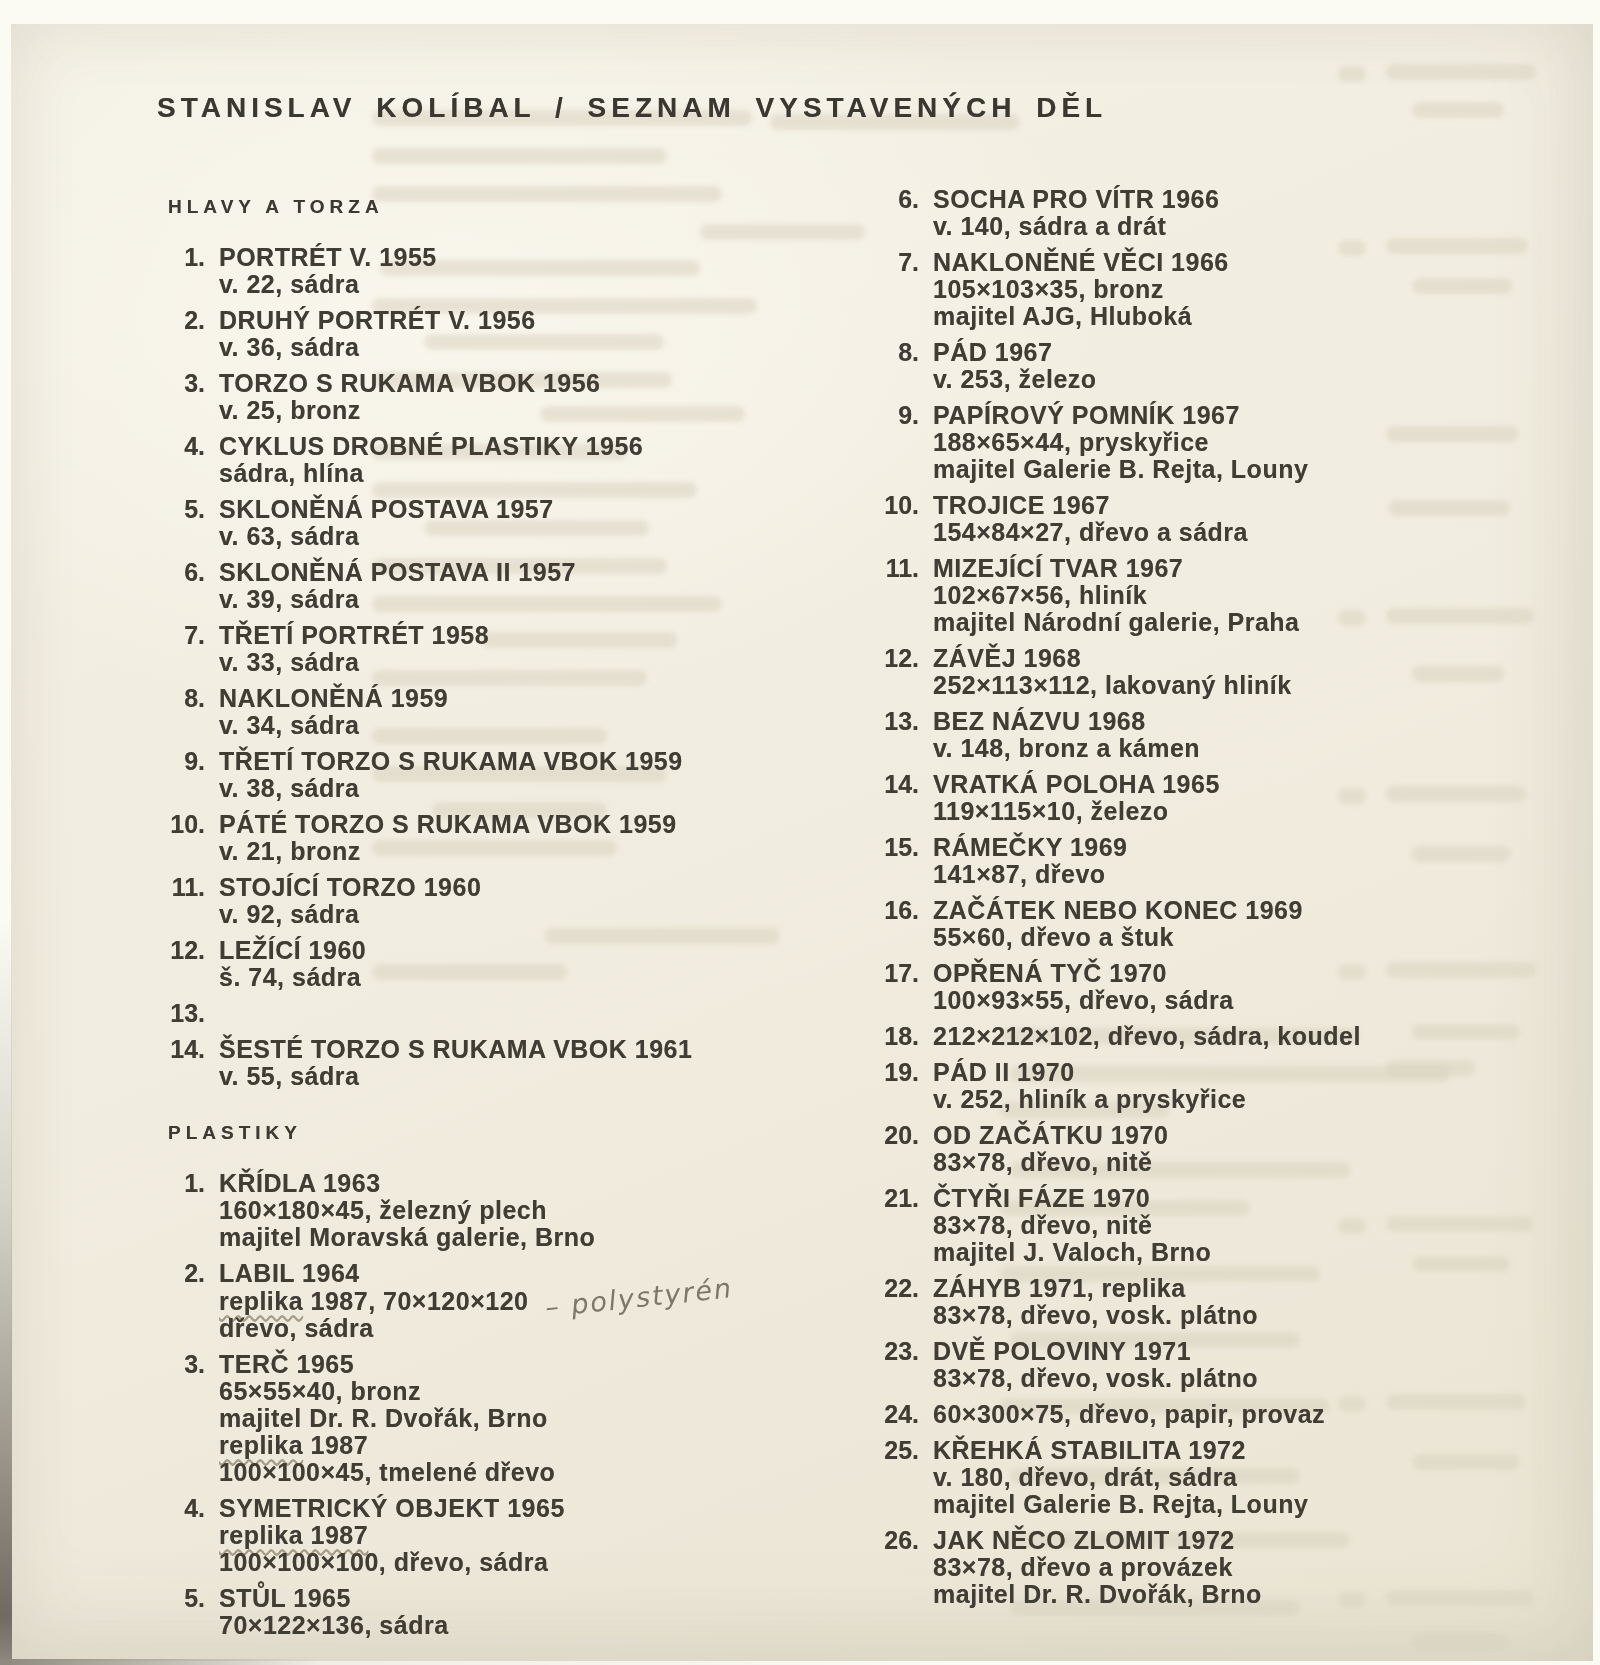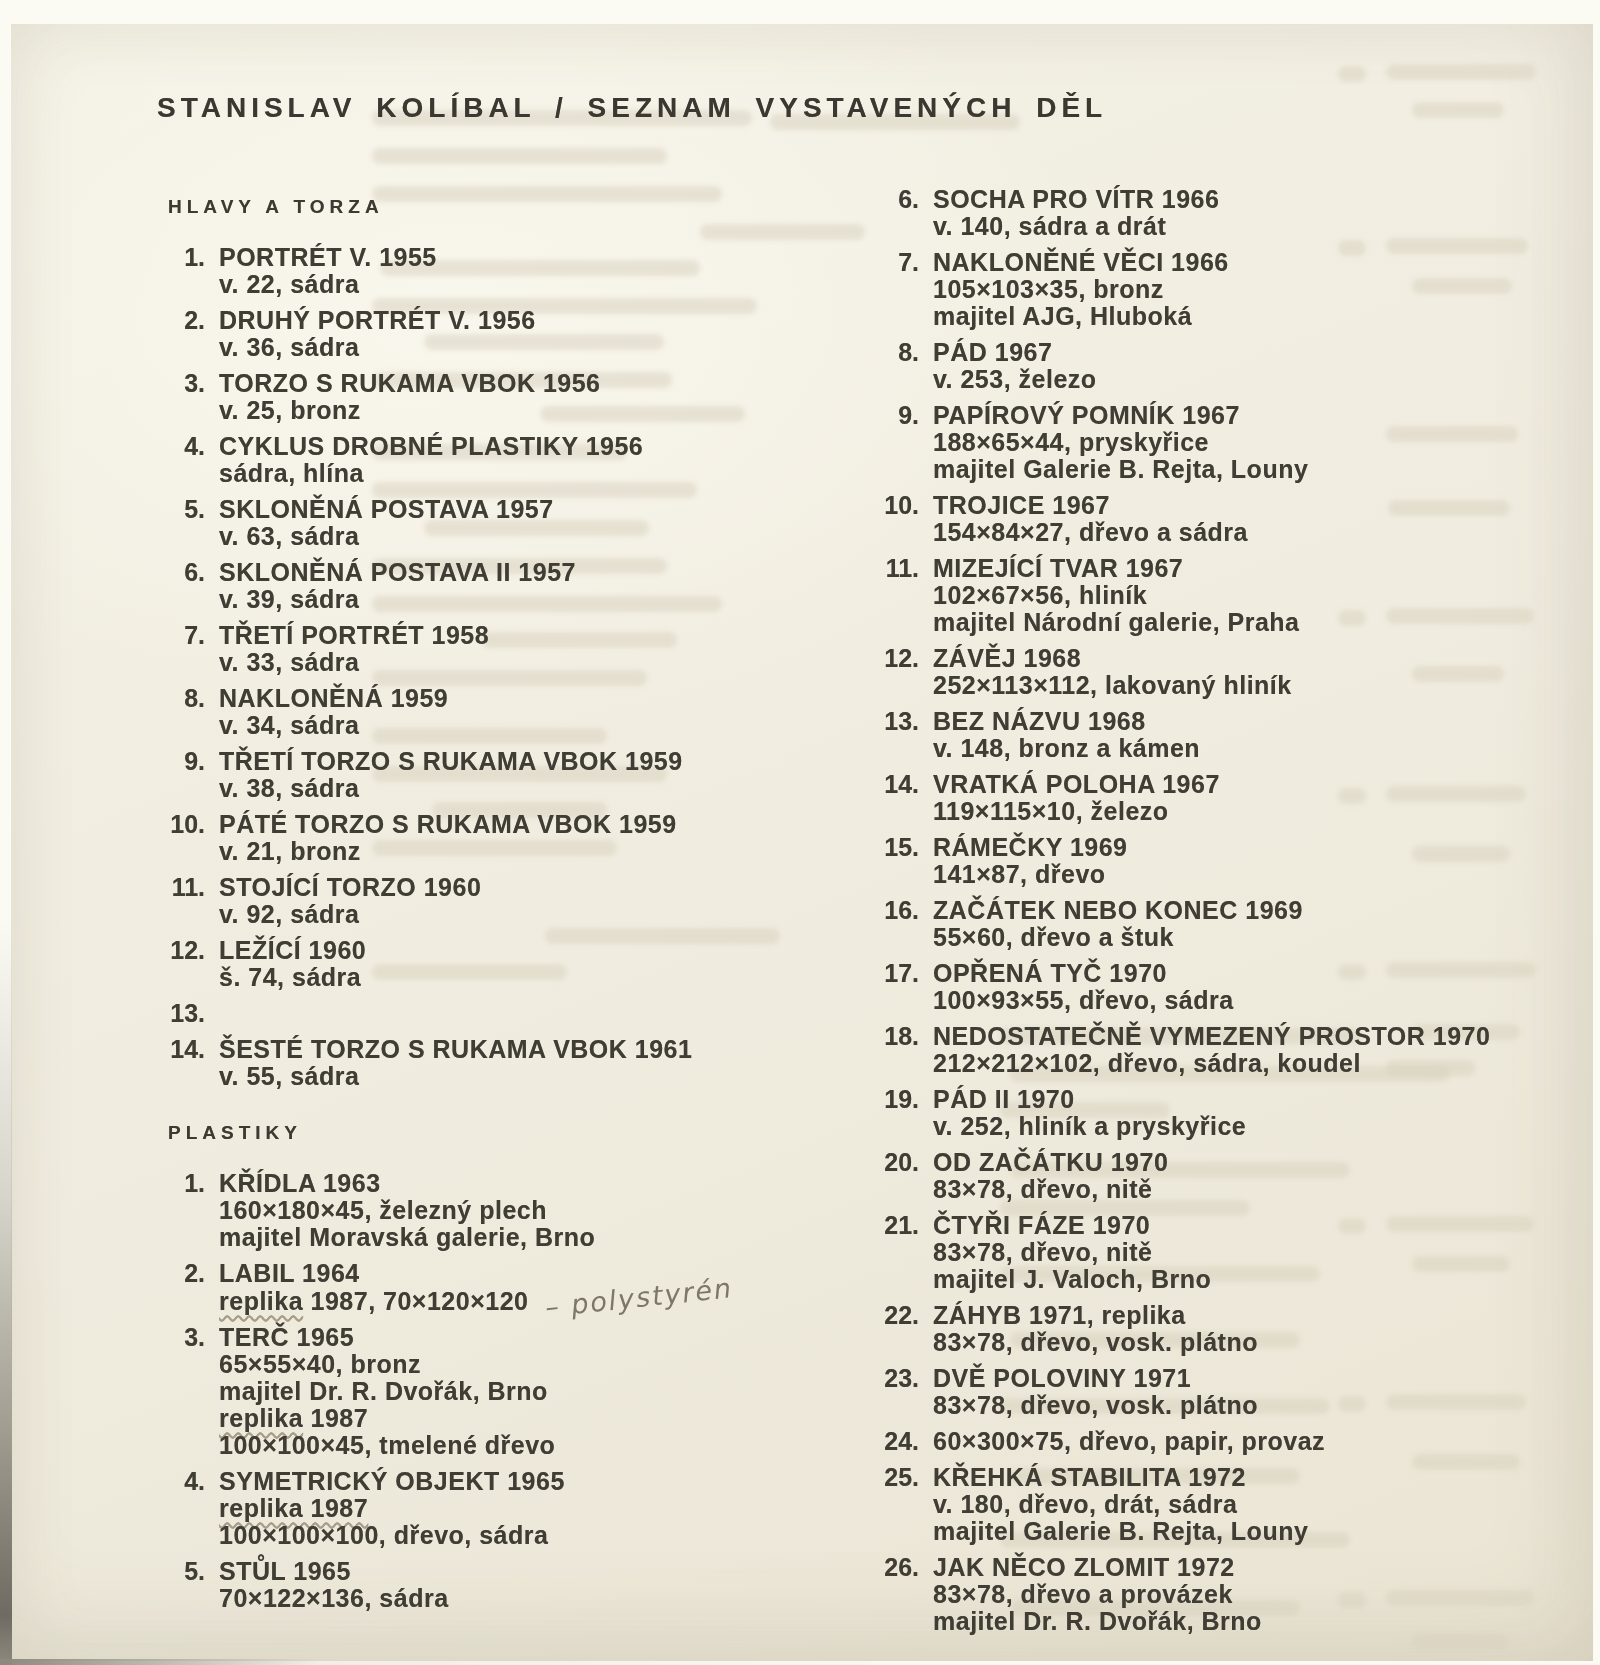--- a/index.html
+++ b/index.html
@@ -262,20 +262,21 @@
               <div class="title">KŘÍDLA 1963</div>
               <div class="line">160×180×45, železný plech</div>
               <div class="line">majitel Moravská galerie, Brno</div>
             </div>
           </div>
           <div class="item">
             <div class="num">2.</div>
             <div class="body">
               <div class="title">LABIL 1964</div>
               <div class="line"><span class="pencil-underline">replika</span> 1987, 70×120×120<span class="hand">– polystyrén</span></div>
+              <div class="line">dřevo, sádra</div>
             </div>
           </div>
           <div class="item">
             <div class="num">3.</div>
             <div class="body">
               <div class="title">TERČ 1965</div>
               <div class="line">65×55×40, bronz</div>
               <div class="line">majitel Dr. R. Dvořák, Brno</div>
               <div class="line"><span class="pencil-underline">replika</span> 1987</div>
               <div class="line">100×100×45, tmelené dřevo</div>
@@ -356,21 +357,21 @@
           <div class="item">
             <div class="num">13.</div>
             <div class="body">
               <div class="title">BEZ NÁZVU 1968</div>
               <div class="line">v. 148, bronz a kámen</div>
             </div>
           </div>
           <div class="item">
             <div class="num">14.</div>
             <div class="body">
-              <div class="title">VRATKÁ POLOHA 1967</div>
+              <div class="title">VRATKÁ POLOHA 1965</div>
               <div class="line">119×115×10, železo</div>
             </div>
           </div>
           <div class="item">
             <div class="num">15.</div>
             <div class="body">
               <div class="title">RÁMEČKY 1969</div>
               <div class="line">141×87, dřevo</div>
             </div>
           </div>
@@ -384,21 +385,20 @@
           <div class="item">
             <div class="num">17.</div>
             <div class="body">
               <div class="title">OPŘENÁ TYČ 1970</div>
               <div class="line">100×93×55, dřevo, sádra</div>
             </div>
           </div>
           <div class="item">
             <div class="num">18.</div>
             <div class="body">
-              <div class="title">NEDOSTATEČNĚ VYMEZENÝ PROSTOR 1970</div>
               <div class="line">212×212×102, dřevo, sádra, koudel</div>
             </div>
           </div>
           <div class="item">
             <div class="num">19.</div>
             <div class="body">
               <div class="title">PÁD II 1970</div>
               <div class="line">v. 252, hliník a pryskyřice</div>
             </div>
           </div>

